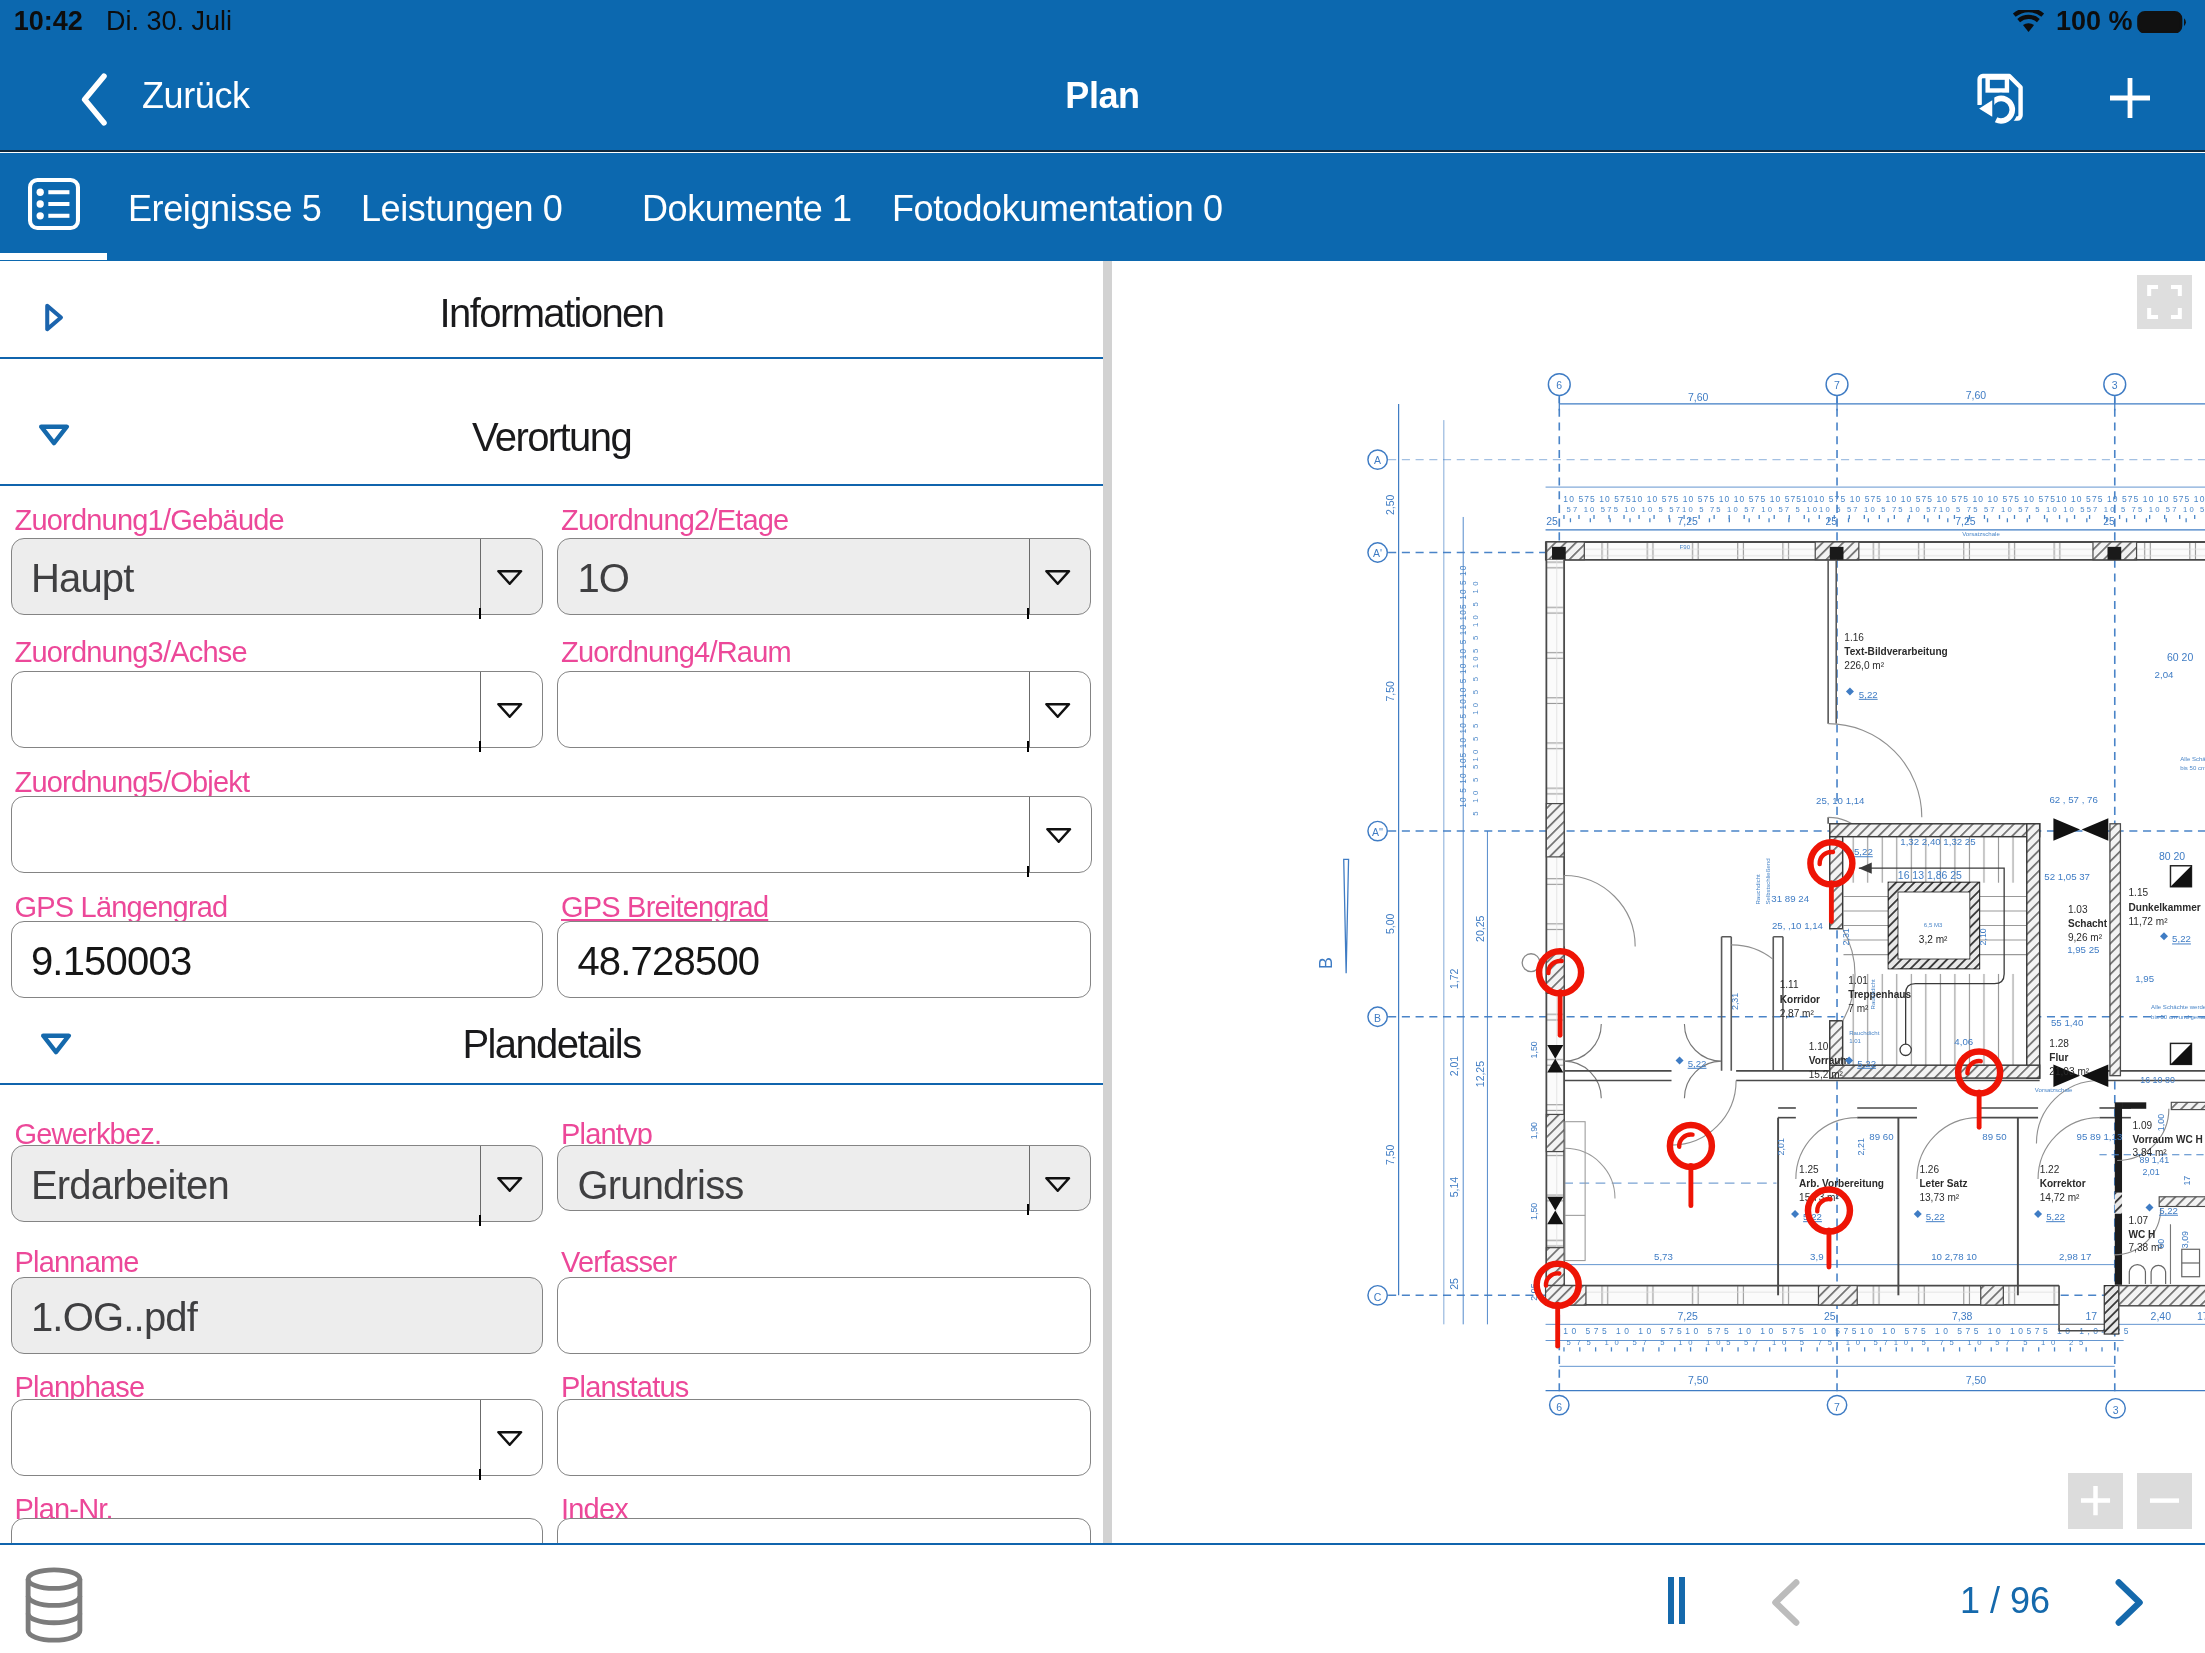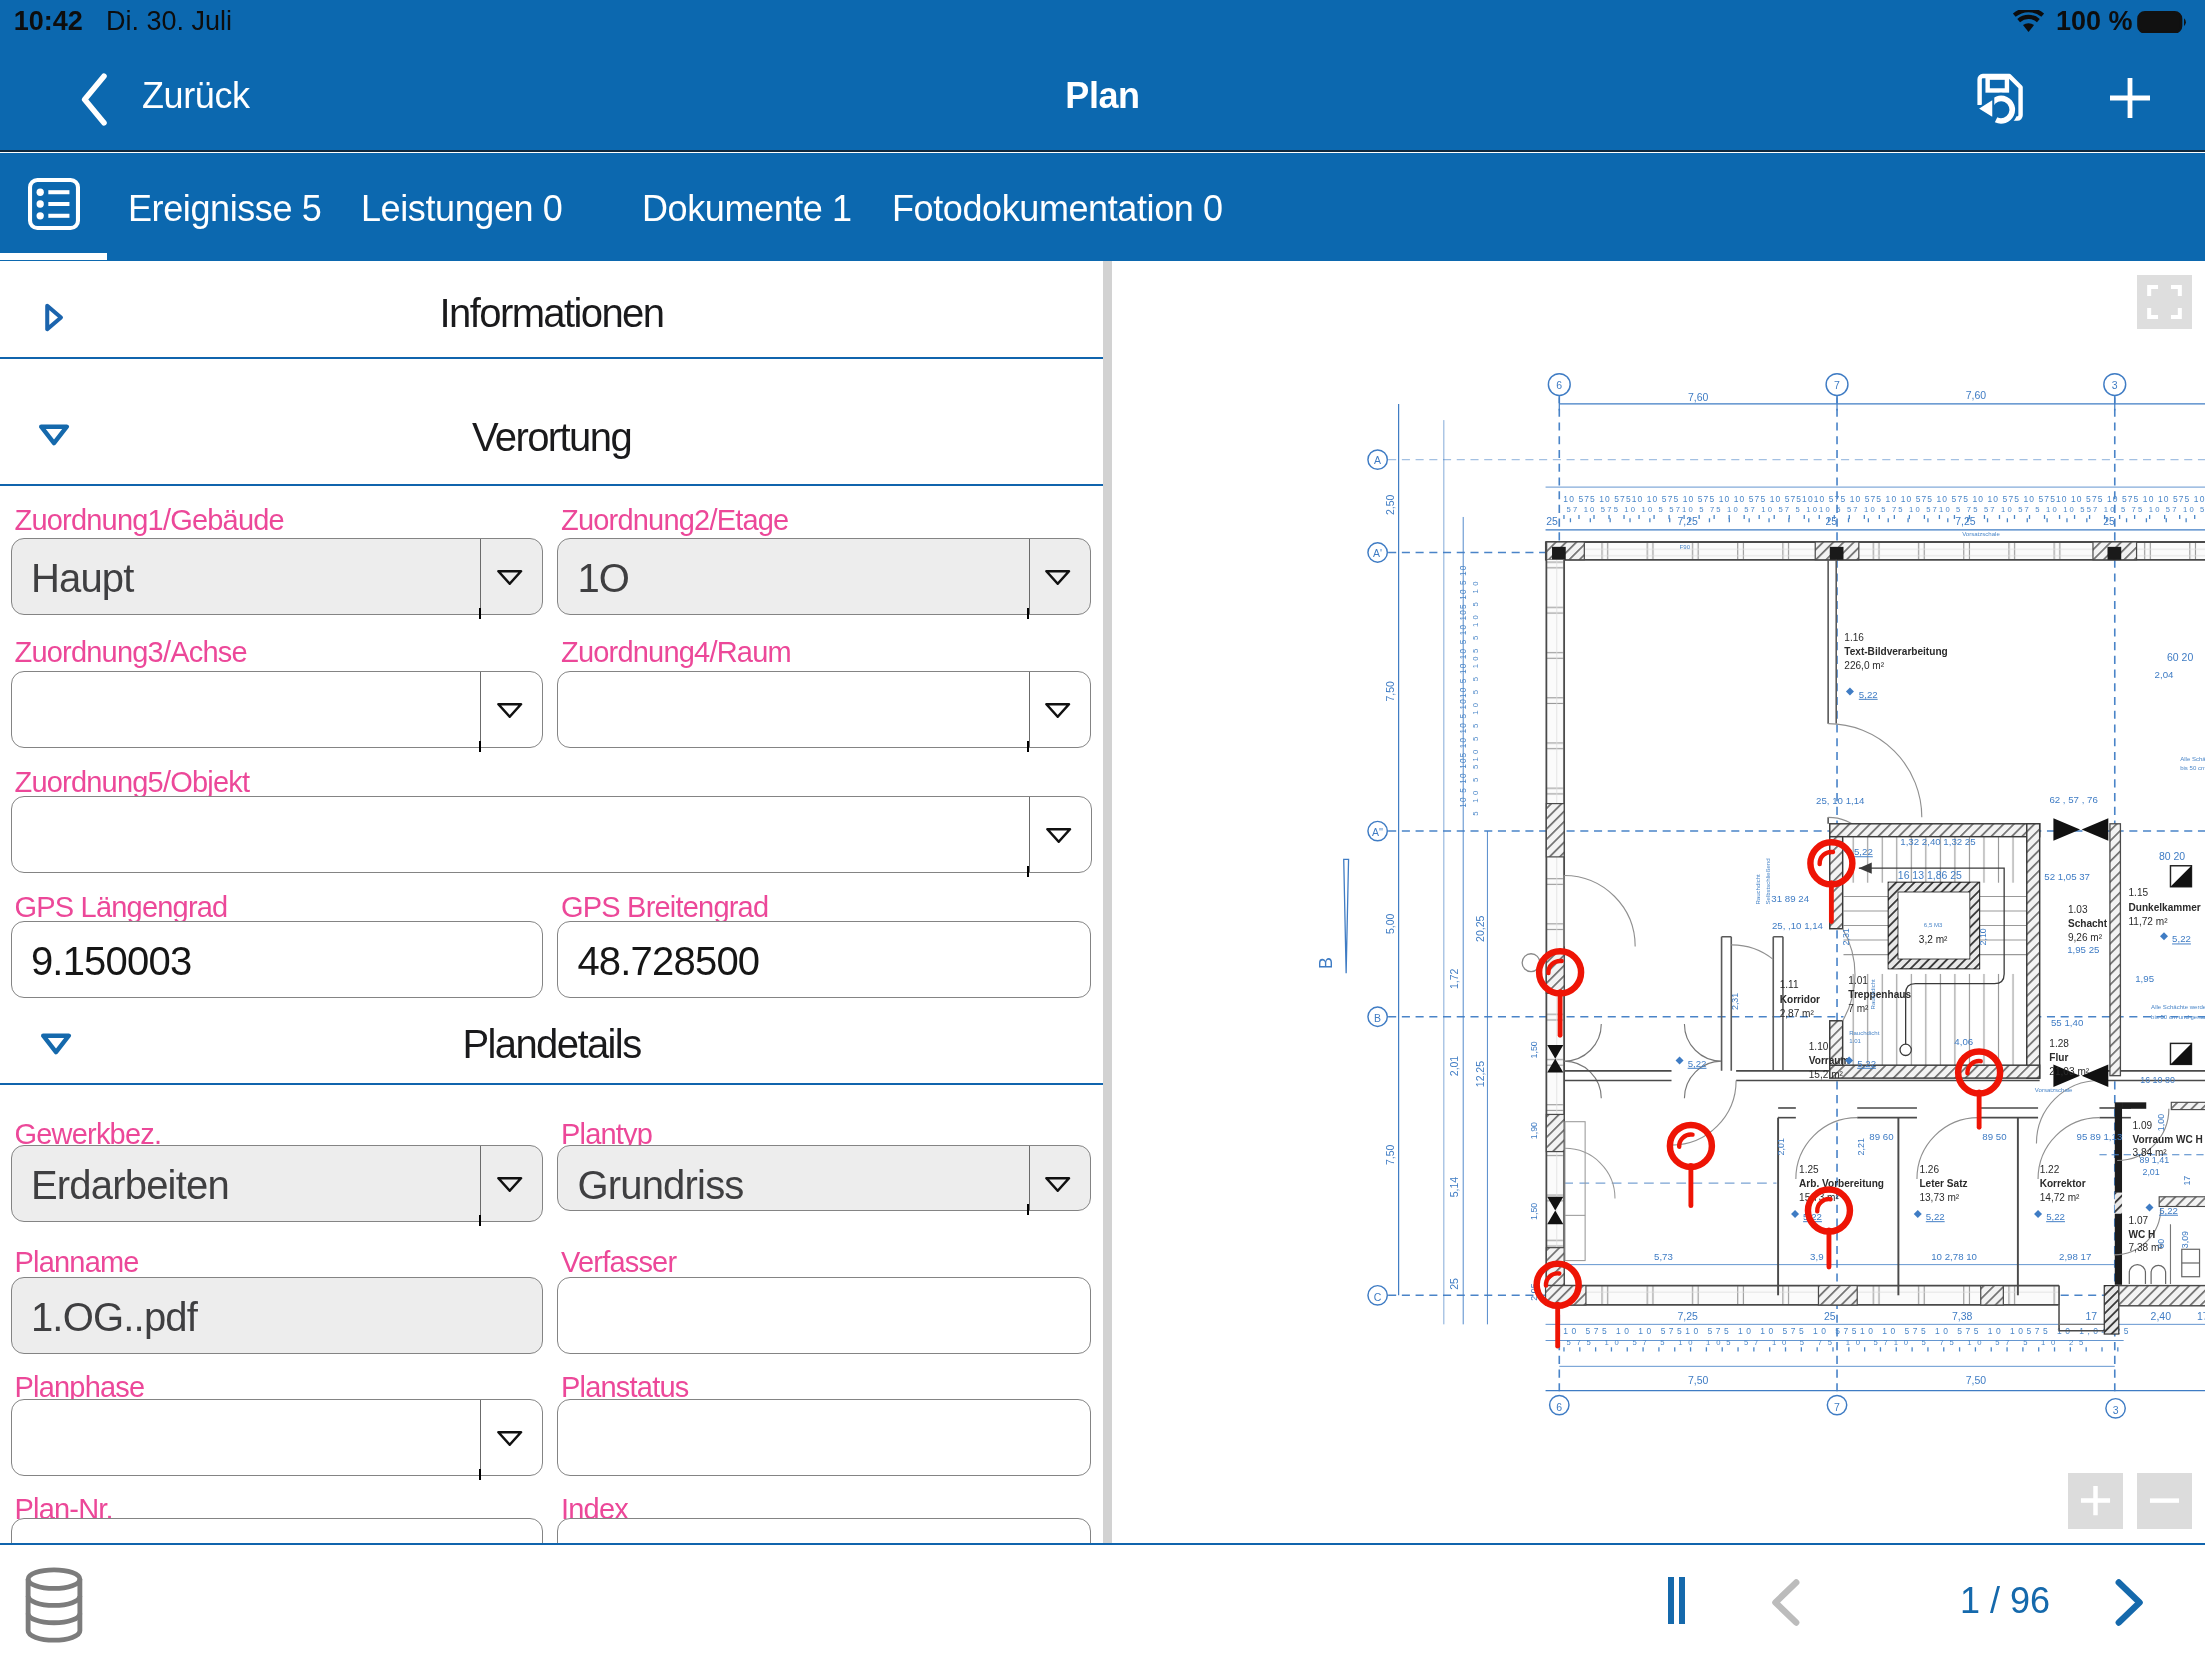--- a/index.html
+++ b/index.html
@@ -142,21 +142,21 @@
     <div class="abs lbl" style="left:14.5px; top:766px;">Zuordnung5/Objekt</div>
     <div class="box" style="left:10.5px; top:796px; width:1081px; height:77px;">
       <div class="sep" style="left:1017px;"></div>
           <div class="tick" style="left:1015px;"></div>
       <svg class="dd" width="27.4" height="18.6" viewBox="0 0 34 23">
             <path d="M3 4 L17 19.5 L31 4 Z" fill="none" stroke="#111" stroke-width="3.2" stroke-linejoin="round"></path>
           </svg>
     </div>
 
     <div class="abs lbl" style="left:14.5px; top:891px;">GPS Längengrad</div>
-    <div class="abs lbl" style="left:561px; top:891px;">GPS Breitengrad</div>
+    <div class="abs lbl" style="left:561px; top:891px;text-decoration:underline;">GPS Breitengrad</div>
     <div class="box" style="left:10.5px; top:921px; width:532px; height:77px;">
       <span class="val valk">9.150003</span>
     </div>
     <div class="box" style="left:557px; top:921px; width:534px; height:77px;">
       <span class="val valk">48.728500</span>
     </div>
 
     <svg class="abs" style="left:40px; top:1032px;" width="32" height="23.4" viewBox="0 0 40 29">
       <path d="M4 4.5 L20 25 L36 4.5 Z" fill="none" stroke="#1569ac" stroke-width="5.5" stroke-linejoin="round"></path>
     </svg>

